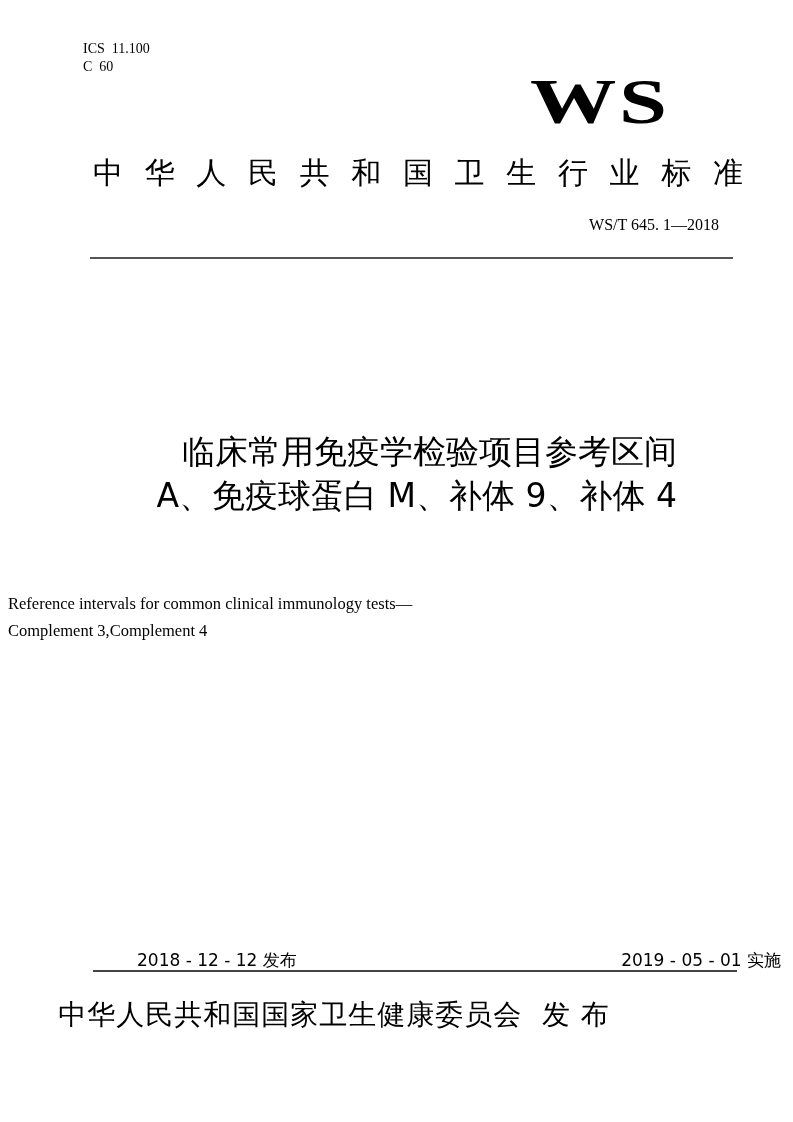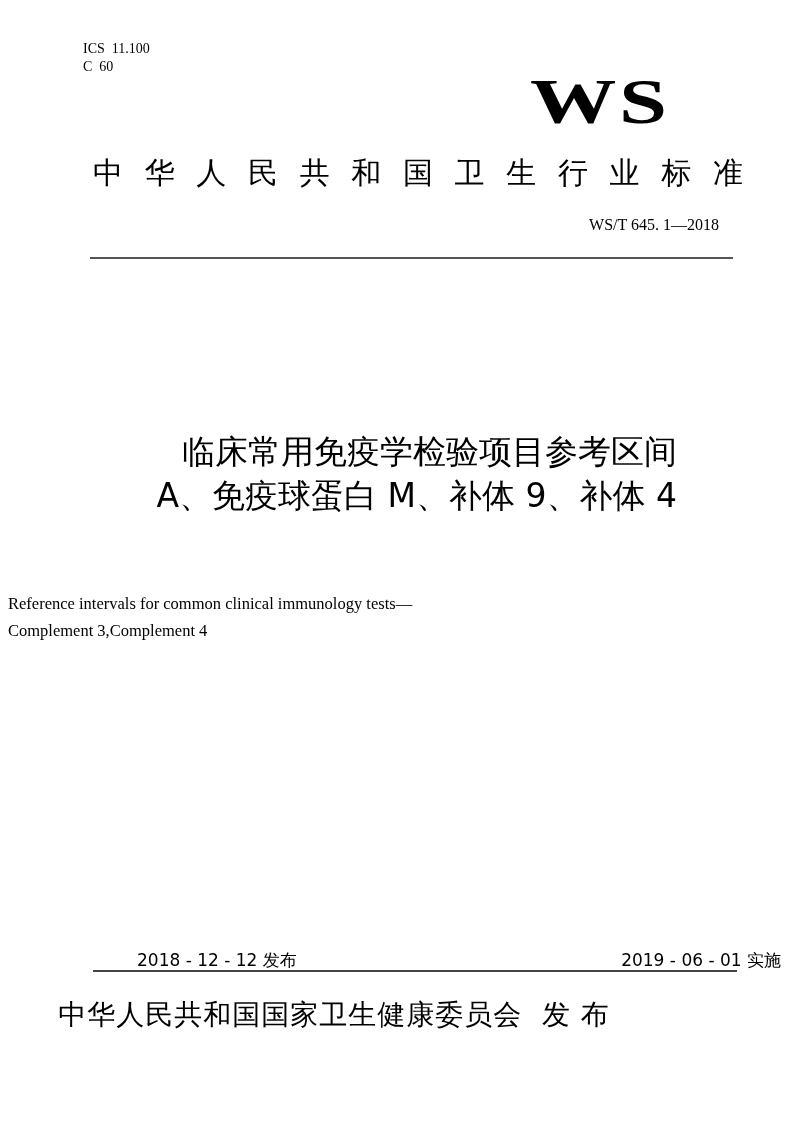--- a/index.html
+++ b/index.html
@@ -146,18 +146,18 @@
   <div>A、免疫球蛋白 M、补体 9、补体 4</div>
 </div>
 
 <div class="abs title-en">
   <div>Reference intervals for common clinical immunology tests—</div>
   <div>Complement 3,Complement 4</div>
 </div>
 
 <div class="abs date-row">
   <span>2018 - 12 - 12 发布</span>
-  <span>2019 - 06 - 01 实施</span>
+  <span>2019 - 05 - 01 实施</span>
 </div>
 
 <div class="abs bottom-rule"></div>
 
 <div class="abs publisher">中华人民共和国国家卫生健康委员会  发 布</div>
 
 </body></html>

